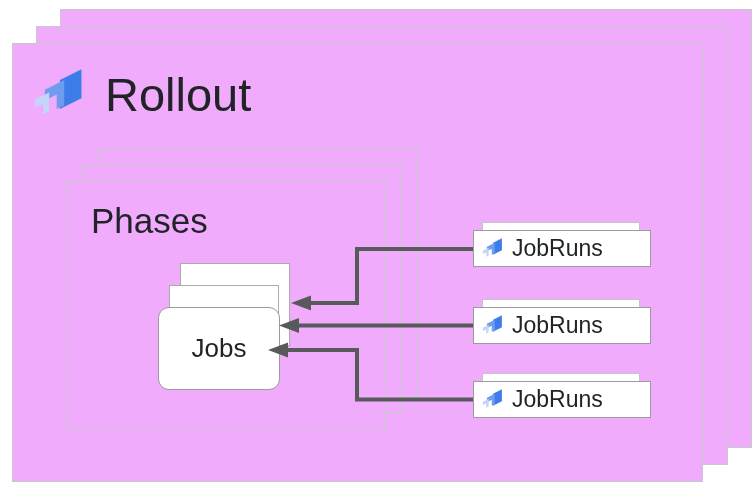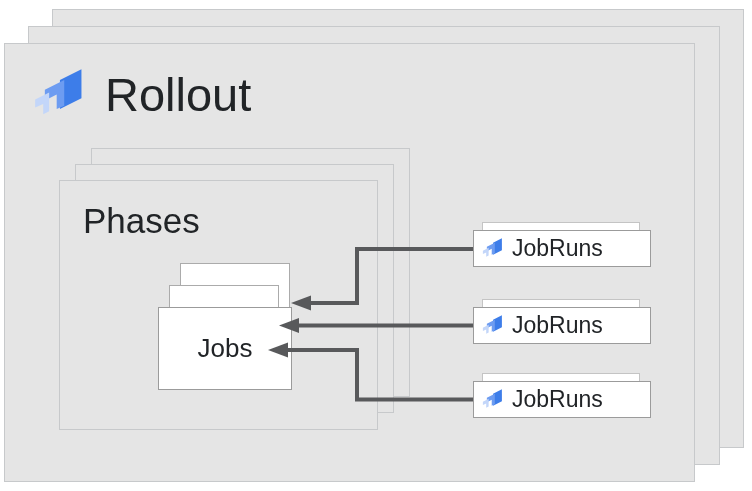--- a/index.html
+++ b/index.html
@@ -2,40 +2,40 @@
 <html style="--logo-blue-dark: #3D7DE9; --logo-blue-mid: #6D9CF1; --logo-blue-light: #C3D6F9; --arrow-gray: #58595B; --card-border-light: #C7C9CB; --box-border: #9B9B9B; --box-border-back: #ABABAB; --jr-border-back: #C4C4C4; --text-dark: #212427;"><head>
 <meta charset="utf-8">
 <style>
   html,body{margin:0;padding:0;background:#fff;}
   .canvas{
     position:relative;width:752px;height:491px;background:#fff;overflow:hidden;
     font-family:"Liberation Sans", sans-serif;color:var(--text-dark,#212427);text-align:right;
   }
   .abs{position:absolute;box-sizing:border-box;}
   
-  .card{background:#e5e5e5;border:1px solid var(--card-border-light,#C7C9CB);}
+  .card{background:#f0abfc;border:1px solid var(--card-border-light,#C7C9CB);margin-left:8px;}
   .rollout-b2{left:52px;top:9px;width:692px;height:439px;}
   .rollout-b1{left:28px;top:26px;width:692px;height:439px;}
   .rollout-f {left:4px; top:43px;width:691px;height:439px;}
   .phases-b2{left:91px;top:148px;width:319px;height:249px;}
   .phases-b1{left:75px;top:164px;width:319px;height:249px;}
   .phases-f {left:59px;top:180px;width:319px;height:250px;}
   
   .title-row{left:33px;top:66px;display:flex;align-items:center;gap:16px;}
   .logo-lg{width:56px;height:56px;display:inline-block;}
   .logo-sm{width:23px;height:23px;display:inline-block;flex:0 0 auto;}
   .logo svg{width:100%;height:100%;display:block;}
   .title-text{font-size:47px;line-height:1;color:var(--text-dark,#212427);}
   .phases-label{position:absolute;left:23px;top:21px;font-size:35px;line-height:1.1;color:var(--text-dark,#212427);}
   
   .box{background:#fff;border:1px solid var(--box-border,#9B9B9B);}
   .box-back{background:#fff;border:1px solid var(--box-border-back,#ABABAB);}
   .jobs-b2{left:180px;top:263px;width:110px;height:83px;}
   .jobs-b1{left:169px;top:285px;width:110px;height:83px;}
-  .jobs-f {left:158px;top:307px;width:134px;height:83px;display:flex;align-items:center;justify-content:center;}
+  .jobs-f {left:158px;top:307px;width:122px;height:83px;display:flex;align-items:center;justify-content:center;border-radius:11px;}
   .jobs-f span{font-size:26px;}
   
   .jr-back{width:158px;height:37px;background:#fff;border:1px solid var(--jr-border-back,#C4C4C4);}
   .jr{width:178px;height:37px;display:flex;align-items:center;gap:7px;padding-left:8px;
       background:#fff;border:1px solid var(--box-border,#9B9B9B);}
   .jr span.lbl{font-size:23px;line-height:1;}
   .jr1b{left:482px;top:222px;} .jr1{left:473px;top:230px;}
   .jr2b{left:482px;top:299px;} .jr2{left:473px;top:307px;}
   .jr3b{left:482px;top:373px;} .jr3{left:473px;top:381px;}
   

